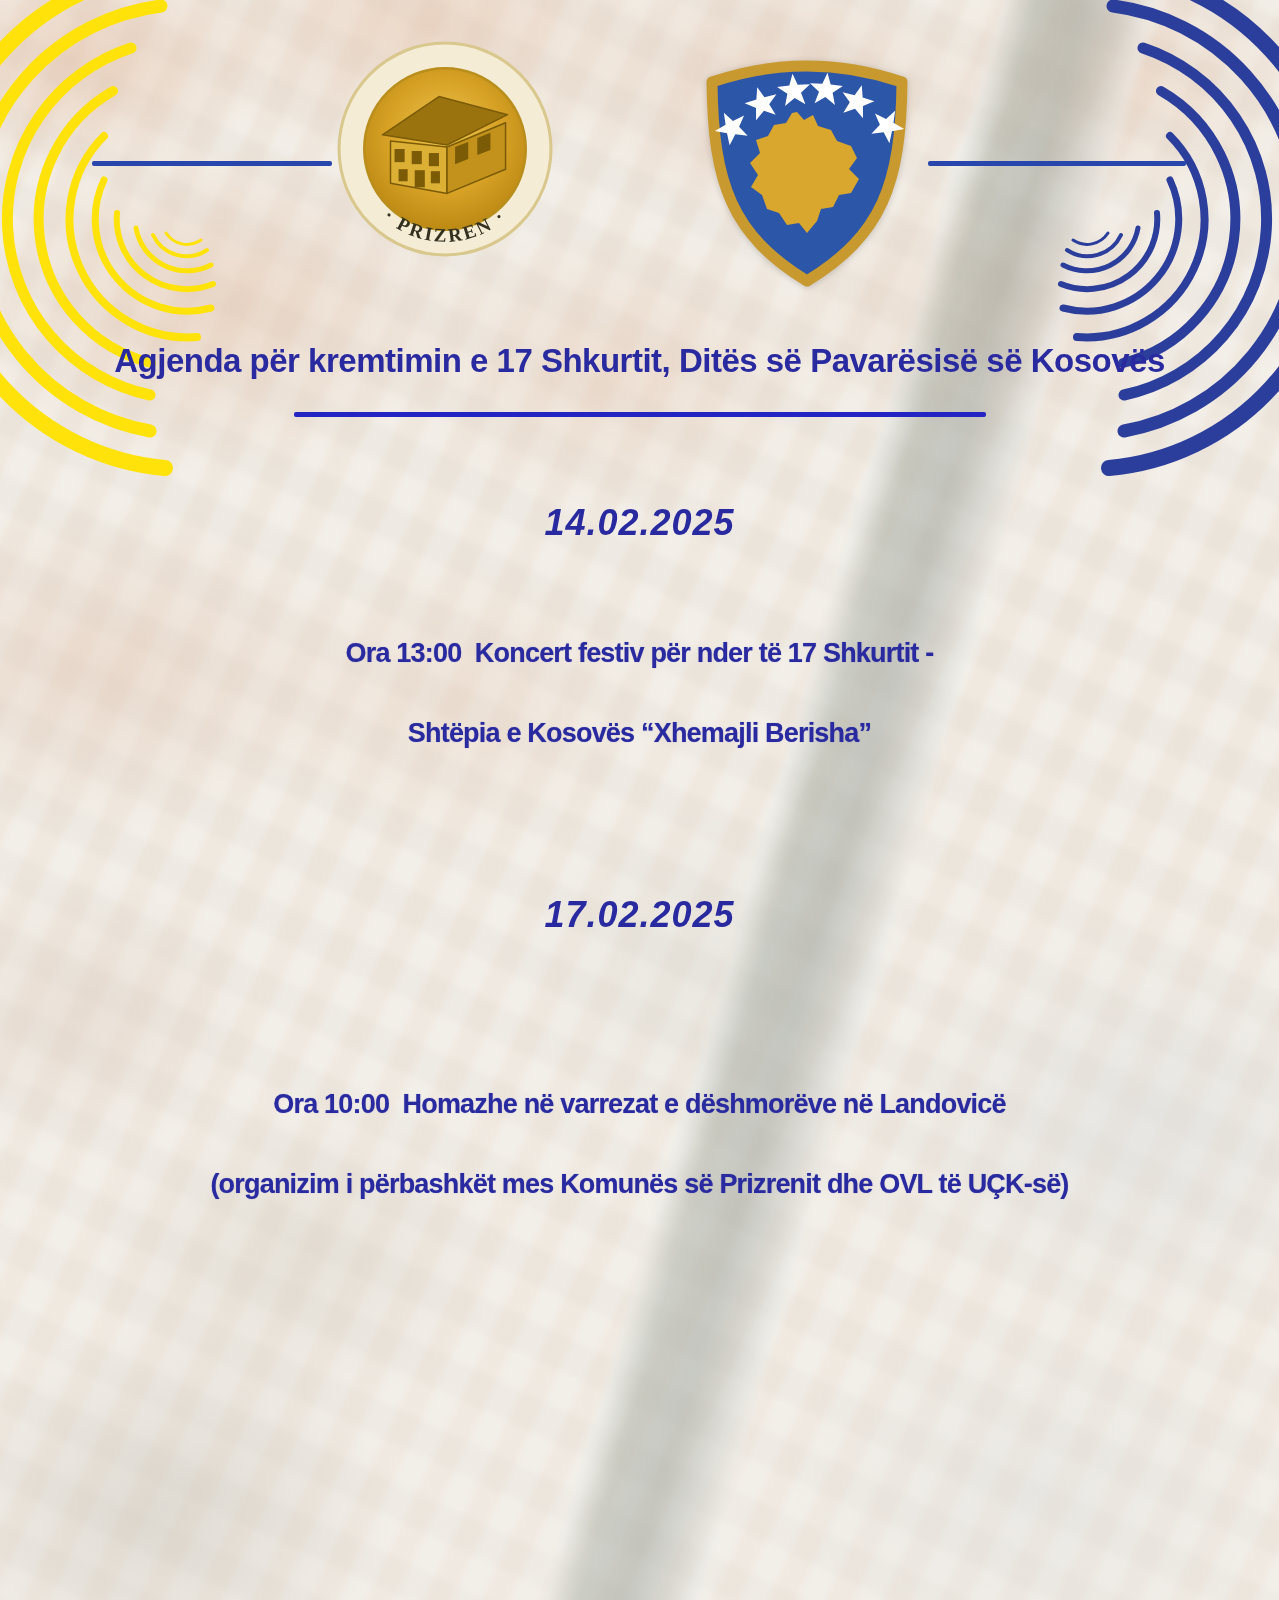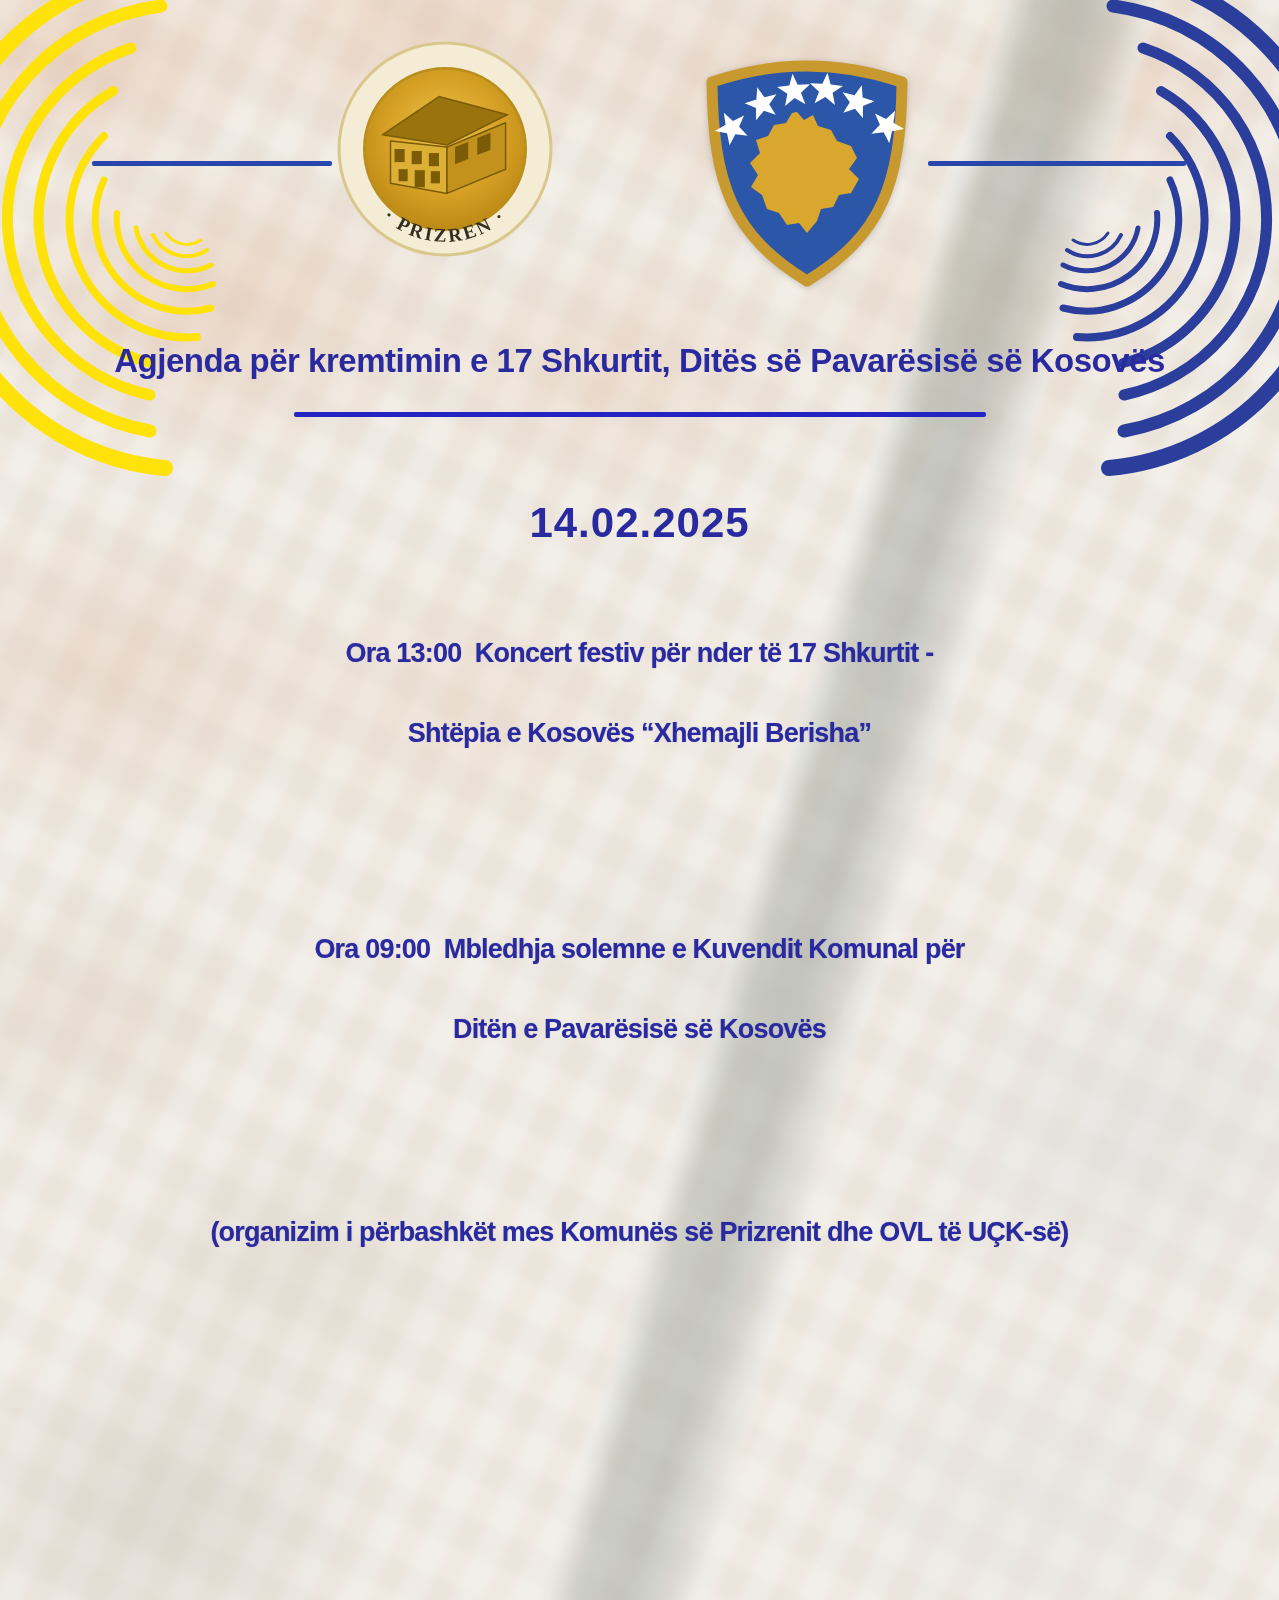--- a/index.html
+++ b/index.html
@@ -59,22 +59,22 @@
             filter:drop-shadow(0 1px 3px rgba(0,0,0,0.18)); }
 
   
   .content { position:absolute; top:330px; left:0; width:100%; text-align:center;
              color:#2A2AA0; z-index:5; }
   .content * { white-space:pre; }
   h1.title { margin:0; padding-top:8px; font-size:33px; line-height:46px;
              font-weight:bold; letter-spacing:-0.5px; color:#2A2AA0; }
   .title-underline { width:692px; height:5px; margin:28px auto 0;
                      background:#2424C2; border-radius:2px; }
-  .date-heading { font-size:42px; line-height:52px; font-weight:bold;
-                  letter-spacing:1px; margin-top:26px; }
+  .date-heading { font-size:36px; line-height:52px; font-weight:bold;
+                  letter-spacing:1px; margin-top:26px;font-style:italic; }
   .date-first { margin-top:44px; }
   .evblock { margin-top:33px; }
   .evblock.first { margin-top:10px; }
   .evline { font-size:27px; line-height:44px; font-weight:bold;
             letter-spacing:-0.8px; text-shadow:0 0 1px rgba(42,42,160,0.45); }
 </style>
 </head>
 <body>
 
 <div class="page">
@@ -180,27 +180,25 @@
 
     <section>
       <div class="date-heading date-first">14.02.2025</div>
       <div class="evblock first">
         <div class="evline">Ora 13:00  Koncert festiv për nder të 17 Shkurtit -</div>
         <div class="evline">Shtëpia e Kosovës “Xhemajli Berisha”</div>
       </div>
     </section>
 
     <section>
-
-      <div class="evblock first">
-        <div class="evline">Ora 09:00  Mbledhja solemne e Kuvendit Komunal për</div>
-        <div class="evline">Ditën e Pavarësisë së Kosovës</div>
-      </div>
+      <div class="date-heading">17.02.2025</div>
+
 
       <div class="evblock">
+        <div class="evline">Ora 10:00  Homazhe në varrezat e dëshmorëve në Landovicë</div>
         <div class="evline">(organizim i përbashkët mes Komunës së Prizrenit dhe OVL të UÇK-së)</div>
       </div>
 
       <div class="evblock">
         
         
       </div>
 
       
 

